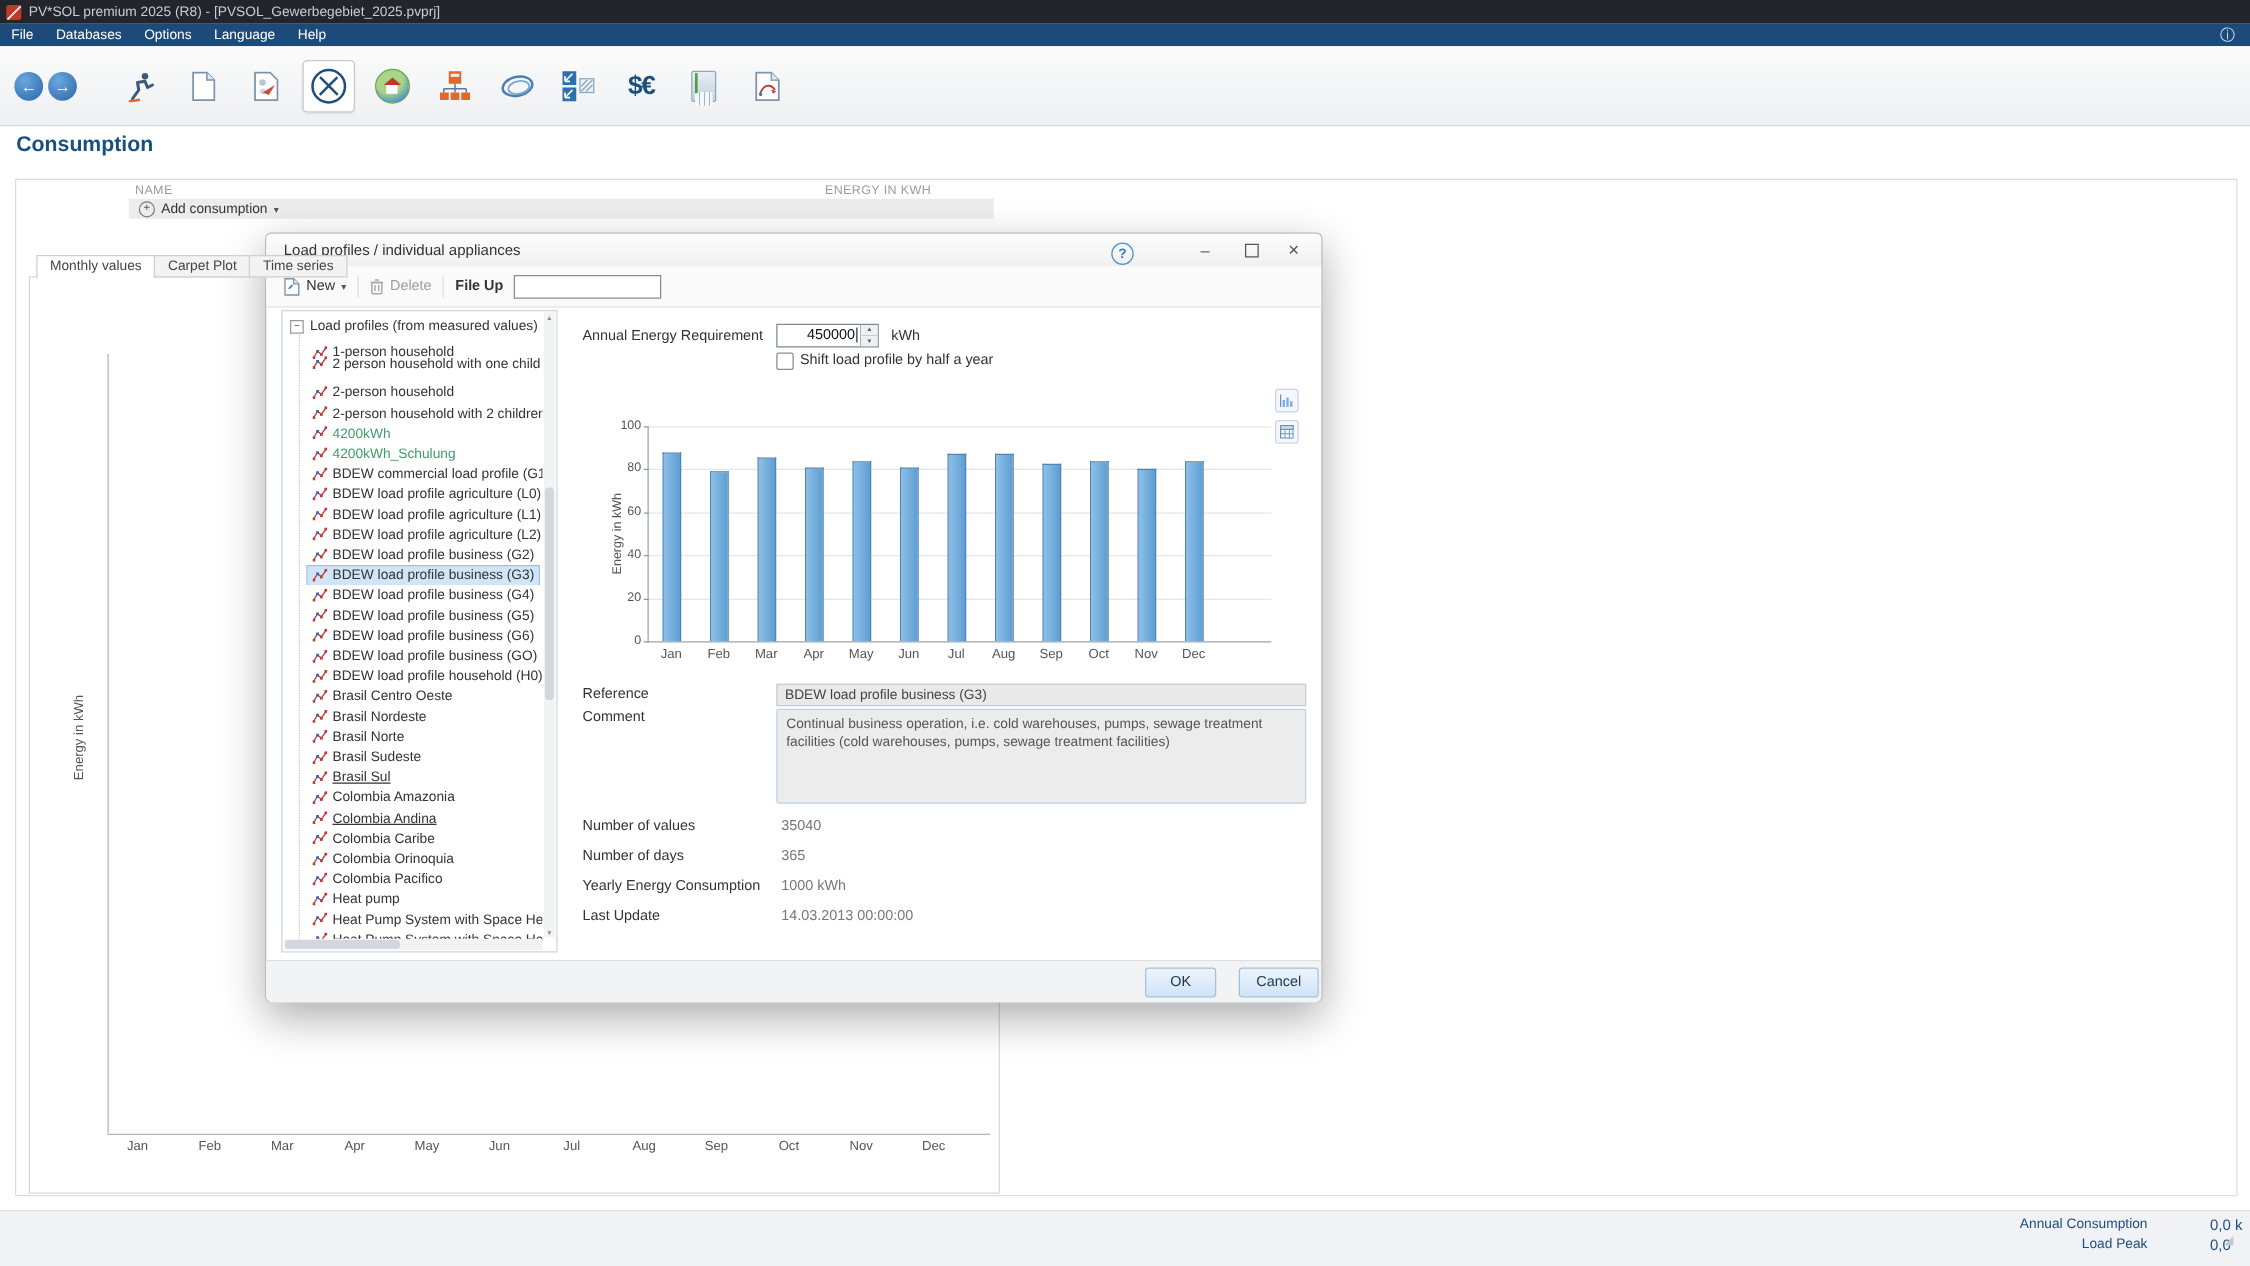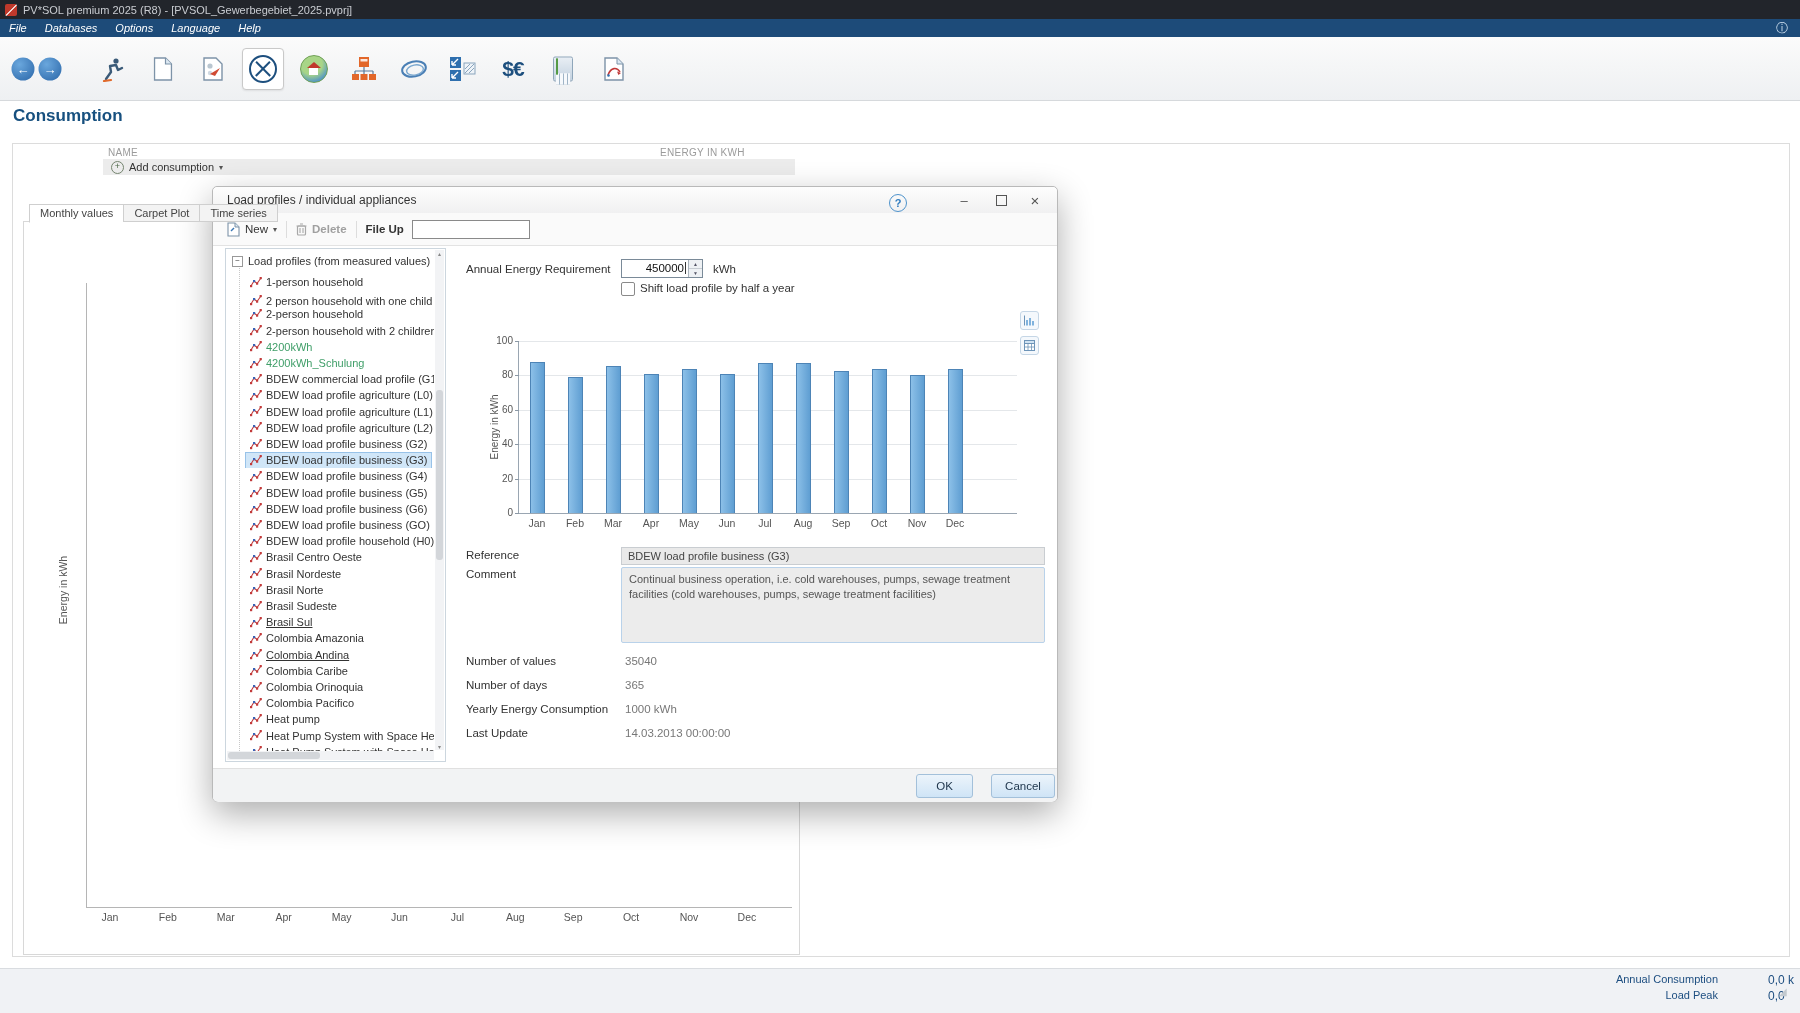--- a/index.html
+++ b/index.html
@@ -6,21 +6,21 @@
   body{width:1800px;height:1013px;position:relative;overflow:hidden;background:#fff;
        font-family:"Liberation Sans",sans-serif;font-size:12px;color:#333;}
 
   
   .titlebar{position:absolute;left:0;top:0;right:0;height:19px;background:#22252b;display:flex;align-items:center;gap:6px;padding-left:5px;}
   .app-icon{width:12px;height:12px;border-radius:2px;background:linear-gradient(135deg,#c0392b 46%,#f2d8d4 46%,#f2d8d4 58%,#c0392b 58%);}
   .win-title{color:#c9ccd1;font-size:11px;text-align:center;}
 
   
   .menubar{position:absolute;left:0;top:19px;right:0;height:18px;background:#1d4b79;display:flex;align-items:center;color:#fff;font-size:11px;}
-  .menu-item{padding:0 9px;line-height:18px;cursor:default;font-style:italic;}
+  .menu-item{padding:0 9px;line-height:18px;cursor:default;}
   .info-icon{margin-left:auto;margin-right:12px;color:#cfe0ef;font-size:12px;line-height:18px;}
 
   
   .toolbar{position:absolute;left:0;top:37px;right:0;height:63px;background:linear-gradient(#fbfbfb,#eef0f2);border-bottom:1px solid #d6d9dc;}
   .tbicon{position:absolute;top:50%;transform:translate(-50%,-50%);display:flex;align-items:center;justify-content:center;}
   .nav-circle{width:23px;height:23px;border-radius:50%;background:radial-gradient(circle at 35% 30%,#6aa7dd,#2a66a8);color:#fff;display:flex;align-items:center;justify-content:center;font-size:13px;font-weight:bold;}
   .sel-box{width:40px;height:40px;background:#fff;border:1px solid #c9c9c9;border-radius:4px;box-shadow:0 1px 2px rgba(0,0,0,.08);}
   .cons-ring{width:24px;height:24px;border-radius:50%;border:2.5px solid #1d4f7e;position:relative;}
   .cons-ring:before,.cons-ring:after{content:"";position:absolute;left:50%;top:50%;width:20px;height:2.4px;background:#1d4f7e;}
   .cons-ring:before{transform:translate(-50%,-50%) rotate(45deg);}
@@ -62,21 +62,21 @@
 
   
   .dialog{position:absolute;left:212px;top:186px;width:844px;height:614px;background:#fff;border:1px solid #b9b9b9;border-radius:5px;box-shadow:0 12px 34px rgba(0,0,0,.32);}
   .dlg-titlebar{position:absolute;left:0;top:0;right:0;height:26px;background:linear-gradient(#fdfdfd,#f0f0f1);border-bottom:1px solid #e2e2e2;border-radius:5px 5px 0 0;}
   .dlg-title{position:absolute;left:14px;top:6px;font-size:12px;color:#333;}
   .dlg-winbtn{position:absolute;top:2px;width:28px;height:22px;display:flex;align-items:center;justify-content:center;color:#555;font-size:13px;}
   .dlg-winbtn .sq{width:9px;height:9px;border:1.5px solid #555;}
   .dlg-toolbar{position:absolute;left:0;top:26px;right:0;height:33px;background:#fafafa;border-bottom:1px solid #e3e3e3;display:flex;align-items:center;padding-left:14px;box-sizing:border-box;font-size:11.5px;}
   .tb-sep{width:1px;height:17px;background:#ddd;margin:0 9px;}
   .tb-btn{display:flex;align-items:center;gap:5px;color:#333;}
-  .tb-btn.disabled{color:#a0a0a0;font-weight:bold;}
+  .tb-btn.disabled{color:#a0a0a0;}
   .lookup-lbl{font-weight:bold;margin-right:8px;}
   .lookup-input{width:118px;height:19px;border:1px solid #8a8a8a;background:#fff;font-family:inherit;font-size:11px;padding:0 4px;box-sizing:border-box;}
 
   .tree-panel{position:absolute;left:12px;top:61px;width:219px;height:512px;border:1px solid #ccd6de;background:#fff;overflow:hidden;}
   .tree-guide{position:absolute;left:13px;top:14px;height:492px;border-left:1px dotted #c8c8c8;}
   .tree-root{position:absolute;left:6px;top:6px;display:flex;align-items:center;gap:5px;font-size:11px;color:#333;white-space:nowrap;}
   .expander{width:9px;height:9px;border:1px solid #999;background:#fff;font-size:8px;line-height:7px;text-align:center;color:#444;}
   .tree-row{position:absolute;left:19px;right:11px;height:16px;display:flex;align-items:center;white-space:nowrap;overflow:hidden;}
   .row-inner{display:flex;align-items:center;gap:4px;padding:0 4px;border:1px solid transparent;height:15px;}
   .tree-row .t-label{font-size:11px;color:#333;}
@@ -300,21 +300,21 @@
                 <polyline points="1,9 4,4 7,6.5 11,1" stroke="#c23a3a" fill="none" stroke-width="1.1"></polyline>
                 <rect x="0" y="8" width="2.2" height="2.2" fill="#c23a3a"></rect>
                 <rect x="3" y="3" width="2.2" height="2.2" fill="#3a62b5"></rect>
                 <rect x="6" y="5.5" width="2.2" height="2.2" fill="#c23a3a"></rect>
                 <rect x="9.6" y="0" width="2.2" height="2.2" fill="#c23a3a"></rect>
               </svg>
             </span>
             <span class="t-label">1-person household</span>
           </div>
         </div>
-        <div class="tree-row" style="top: 44px; align-items: flex-end;">
+        <div class="tree-row" style="top: 34px; align-items: flex-end;">
           <div class="row-inner">
             <span style="display: flex;">
               <svg width="12" height="11" viewBox="0 0 12 11">
                 <polyline points="1,9 4,4 7,6.5 11,1" stroke="#c23a3a" fill="none" stroke-width="1.1"></polyline>
                 <rect x="0" y="8" width="2.2" height="2.2" fill="#c23a3a"></rect>
                 <rect x="3" y="3" width="2.2" height="2.2" fill="#3a62b5"></rect>
                 <rect x="6" y="5.5" width="2.2" height="2.2" fill="#c23a3a"></rect>
                 <rect x="9.6" y="0" width="2.2" height="2.2" fill="#c23a3a"></rect>
               </svg>
             </span>

